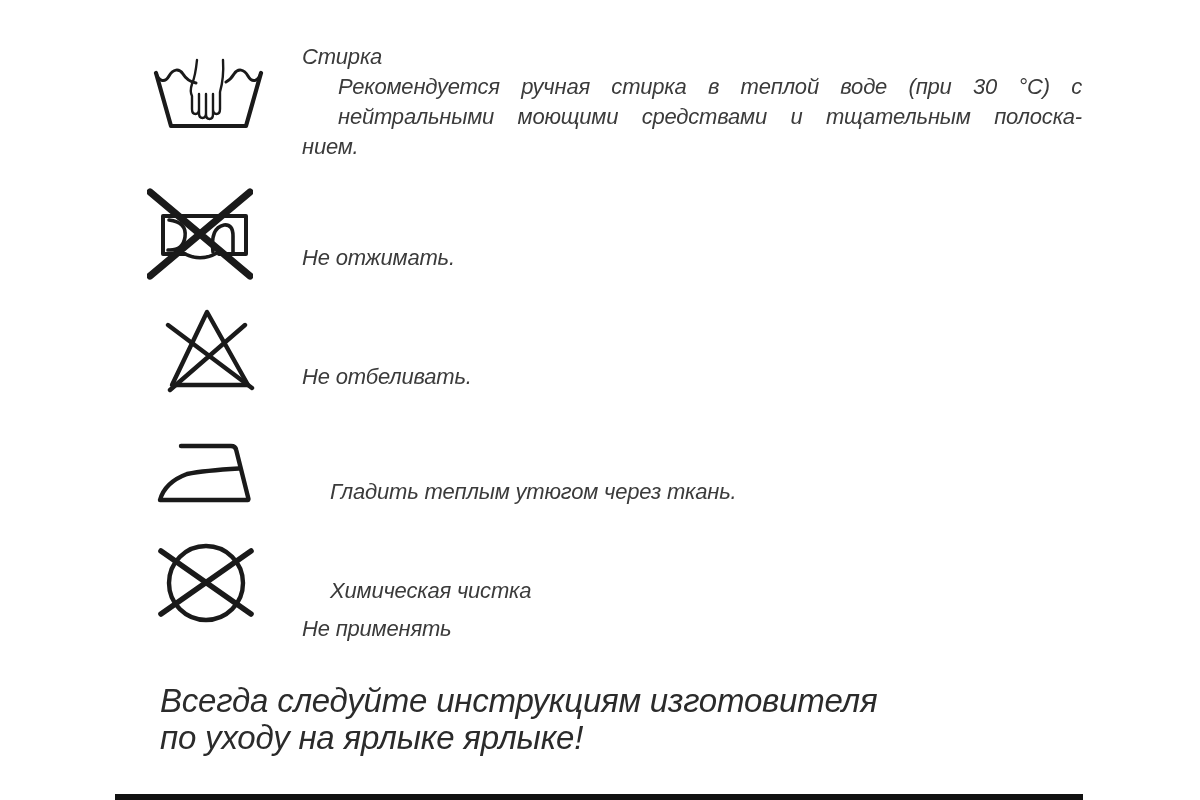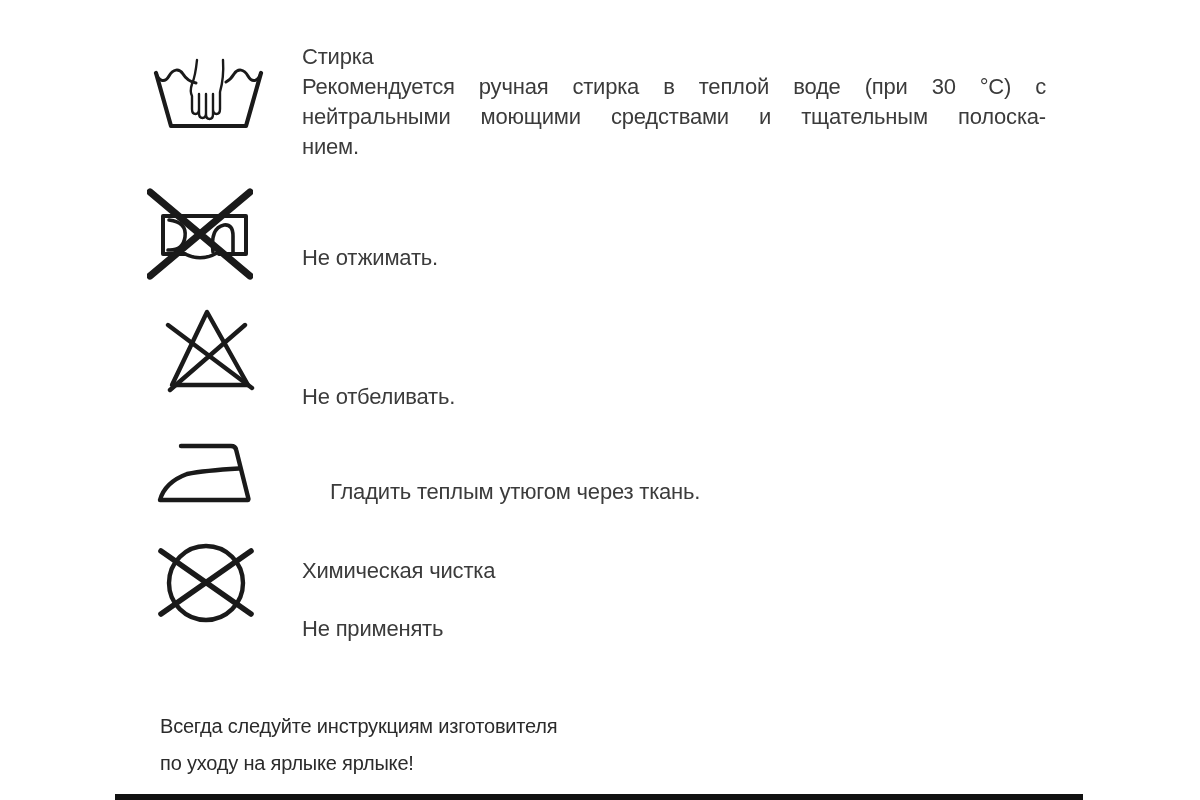--- a/index.html
+++ b/index.html
@@ -11,45 +11,45 @@
   }
   *{margin:0;padding:0;box-sizing:border-box;}
   html,body{width:1200px;height:800px;}
   body{
     background:var(--bg);
     font-family:"Liberation Sans","DejaVu Sans",sans-serif;
     color:var(--body-text);
     position:relative;
     overflow:hidden;
   }
-  .canvas{position:absolute;inset:0;width:1200px;height:800px;}
+  .canvas{position:absolute;inset:0;width:1200px;height:800px;font-style:italic;}
   .icon{position:absolute;}
   .icon svg{display:block;width:100%;height:100%;}
   .icon path,.icon circle{
     fill:none;
     stroke:var(--icon-color);
     stroke-linecap:round;
     stroke-linejoin:round;
   }
   .txt{
     position:absolute;
     left:302px;
     width:744px;
     font-size:22px;
     line-height:30px;
     letter-spacing:-0.2px;
     color:var(--body-text);
   }
   .row-title{white-space:nowrap;}
-  .jline{text-align:justify;text-align-last:justify;}
+  .jline{text-align:justify;text-align-last:justify;margin-left:36px;}
   .footer-note{
     position:absolute;
     left:160px;
-    top:708px;
-    font-size:20px;
+    top:682px;
+    font-size:33px;
     line-height:37px;
     letter-spacing:-0.2px;
     color:var(--footer-text);
   }
   .bottom-bar{
     position:absolute;
     left:115px;
     top:794px;
     width:968px;
     height:6px;
@@ -89,37 +89,37 @@
     </svg>
   </div>
   <div class="txt" style="top:243px;">Не отжимать.</div>
 
   <div class="icon" style="left:163px;top:306px;width:92px;height:88px;">
     <svg viewBox="0 0 92 88" aria-hidden="true">
       <path d="M44,6 L9,79 L85,79 Z" stroke-width="4.4"></path>
       <path d="M5,19 L89,82 M82,19 L7,84" stroke-width="4.4"></path>
     </svg>
   </div>
-  <div class="txt" style="top:382px;">Не отбеливать.</div>
+  <div class="txt" style="top:362px;">Не отбеливать.</div>
 
   <div class="icon" style="left:155px;top:441px;width:97px;height:64px;">
     <svg viewBox="0 0 97 64" aria-hidden="true">
       <path d="M26,5 L76,5 Q80.5,5 81.2,9 L93.5,58" stroke-width="4.4"></path>
       <path d="M93,59 L5,59 C8,48 16,39 32,33 C50,29.5 68,28.5 85,27.5" stroke-width="4.4"></path>
     </svg>
   </div>
   <div class="txt" style="top:477px;margin-left:28px;">Гладить теплым утюгом через ткань.</div>
 
   <div class="icon" style="left:152px;top:542px;width:104px;height:84px;">
     <svg viewBox="0 0 104 84" aria-hidden="true">
       <circle cx="54" cy="41" r="37" stroke-width="4.4"></circle>
       <path d="M9,9 L99,72 M99,9 L9,72" stroke-width="5.6"></path>
     </svg>
   </div>
-  <div class="txt row-title" style="top:556px;">Химическая чистка</div>
+  <div class="txt row-title" style="top:576px;margin-left:28px;">Химическая чистка</div>
   <div class="txt" style="top:590px;margin-top:24px;">Не применять</div>
 
   <div class="footer-note">
     <div>Всегда следуйте инструкциям изготовителя</div>
     <div>по уходу на ярлыке ярлыке!</div>
   </div>
 
   <div class="bottom-bar"></div>
 
 </div>

